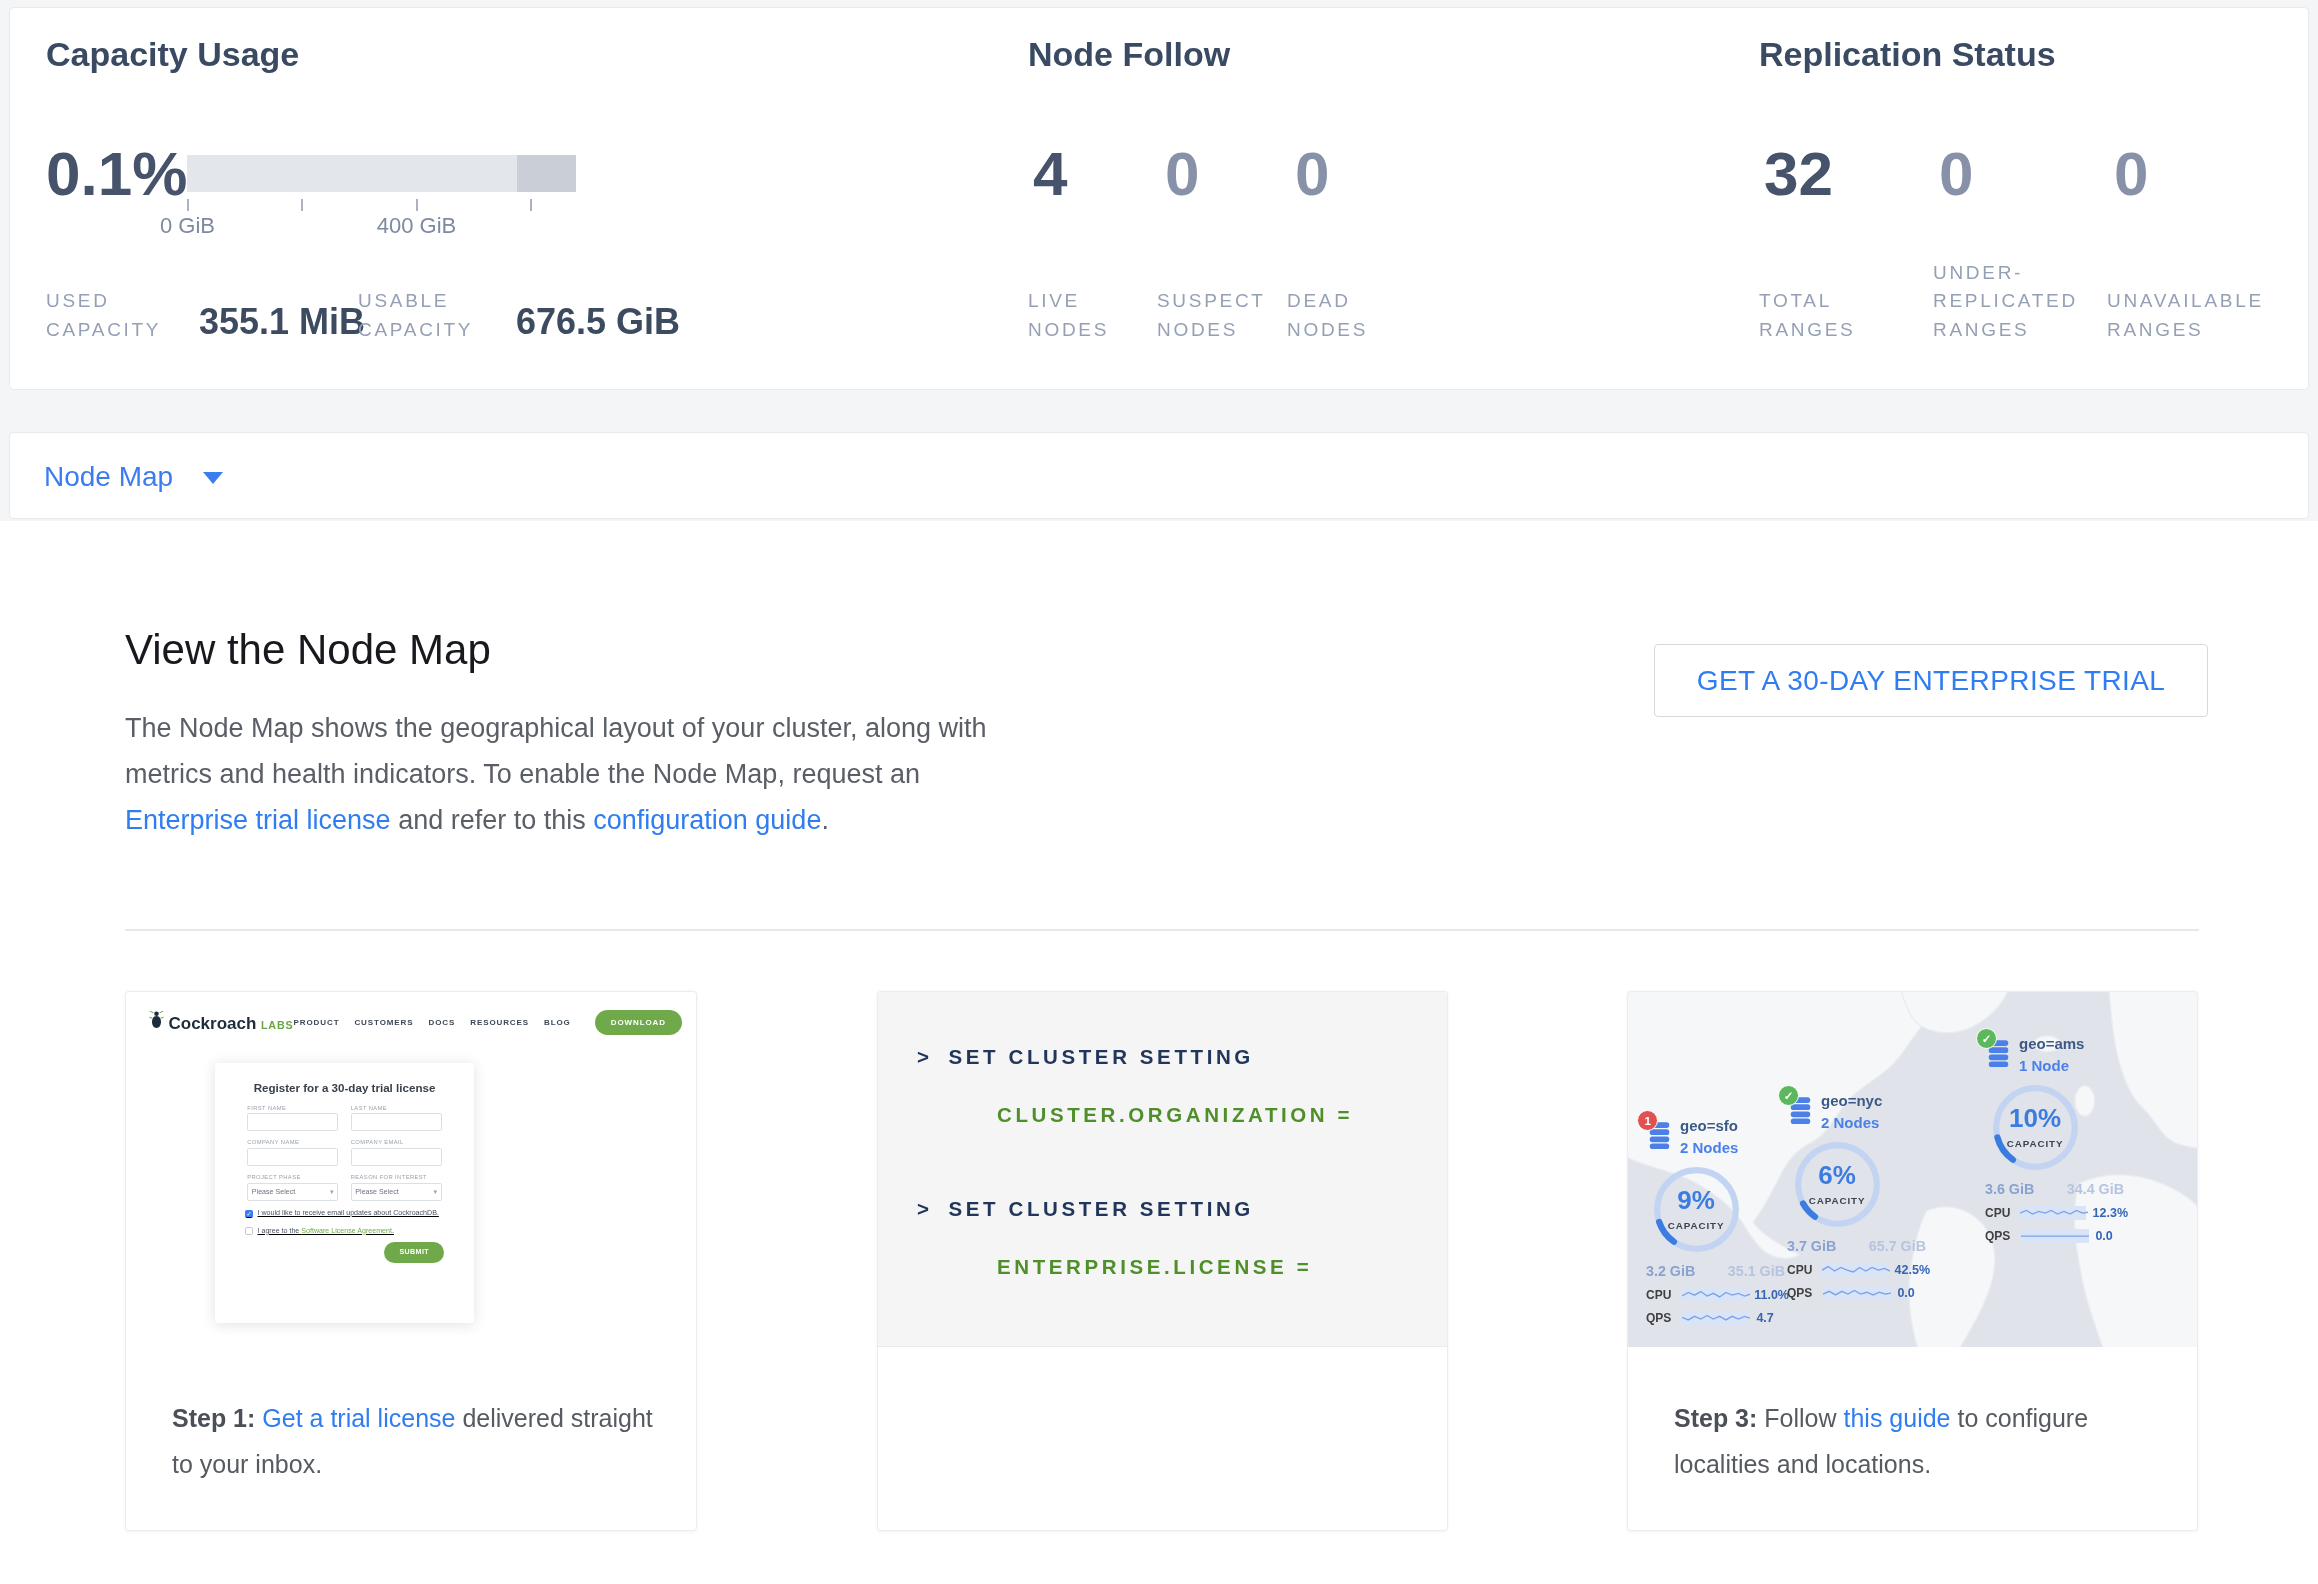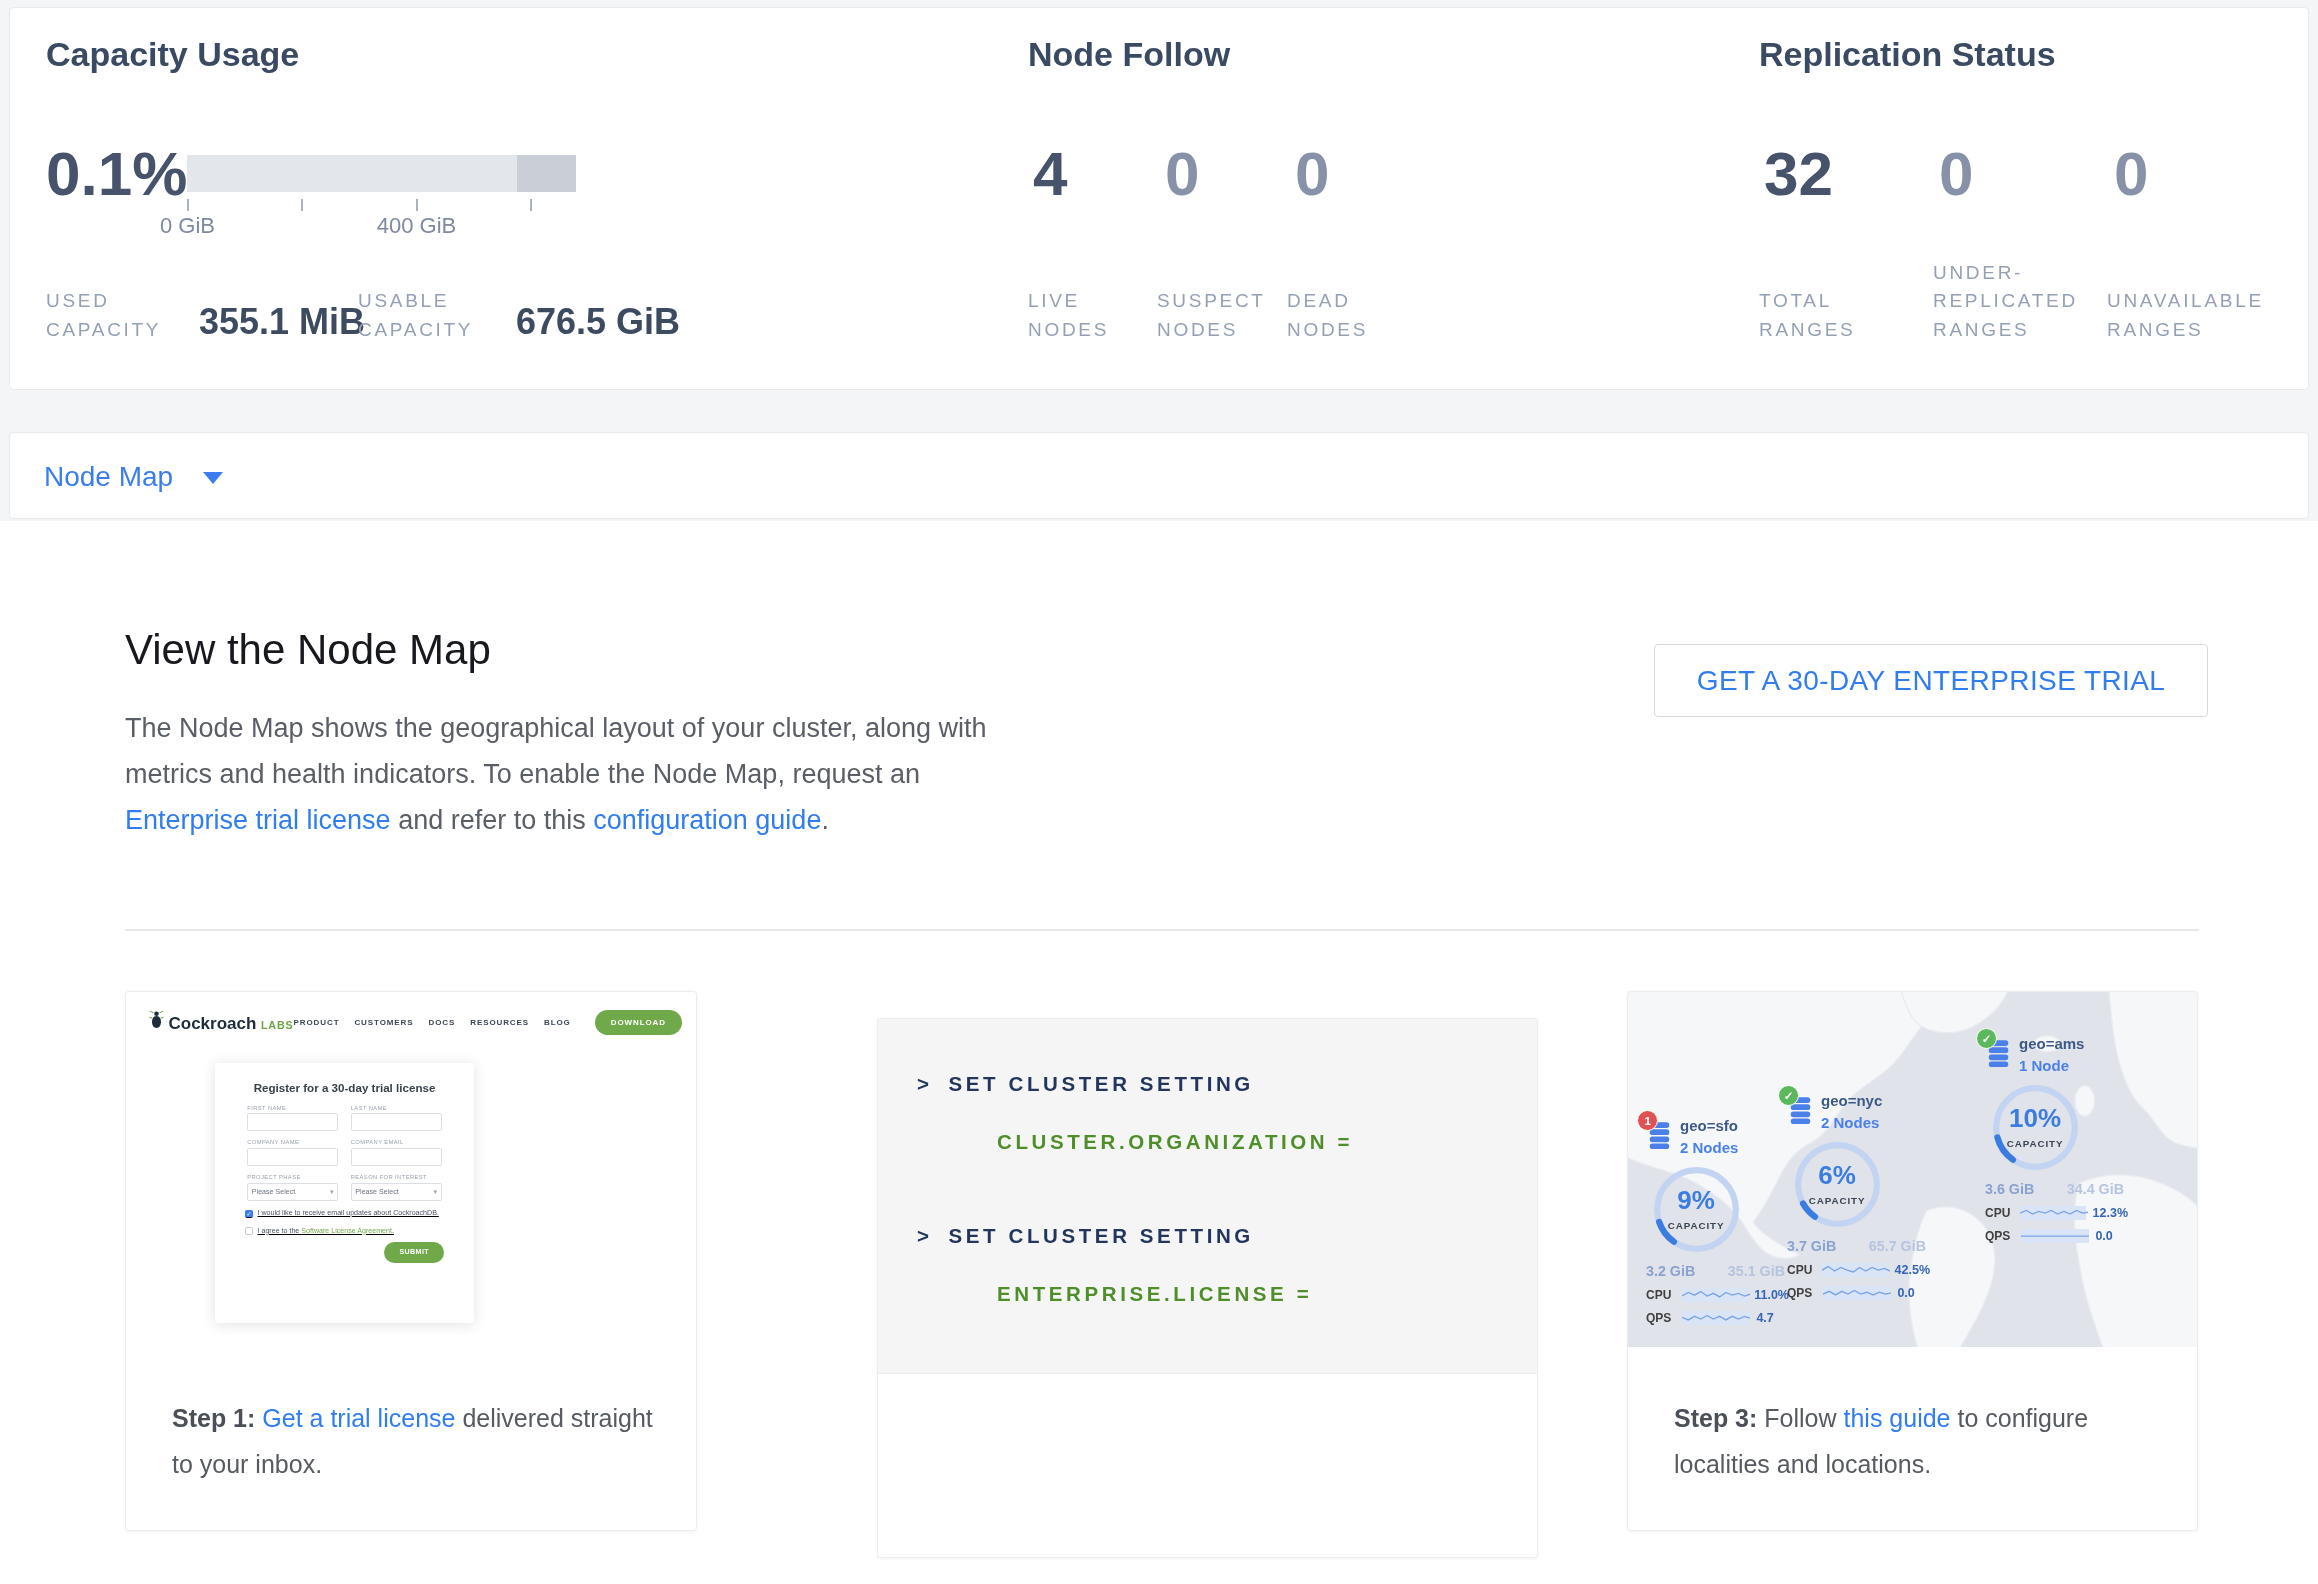--- a/index.html
+++ b/index.html
@@ -33,21 +33,21 @@
   
   .main { position:absolute; left:0; top:521px; width:2319px; height:1063px; background:#fff; }
   .h1 { position:absolute; left:125px; top:105px; font-size:42px; font-weight:400; color:#17191e; }
   .intro-p { position:absolute; left:125px; top:184px; width:878px; font-size:27px; line-height:46px; color:#5a5e66; }
   .link { color:#2f7df0; cursor:pointer; }
   .cta { position:absolute; left:1654px; top:123px; width:554px; height:73px; background:#fff; border:1.8px solid #d6d9de; border-radius:4px; display:flex; align-items:center; justify-content:center; font-size:28px; font-weight:500; color:#2f7df0; letter-spacing:0.4px; cursor:pointer; }
   .divider { position:absolute; left:125px; top:408px; width:2074px; height:1.8px; background:#e6e8eb; }
 
   .step-card { position:absolute; top:470px; height:540px; background:#fff; border:0.9px solid #eaecef; border-radius:3.6px; box-shadow:0 0.9px 3.6px rgba(16,22,26,0.05); }
   .card-a { left:125px; width:572px; }
-  .card-b { left:877px; width:661px;margin-top:27px; }
+  .card-b { left:877px; width:571px; }
   .card-c { left:1627px; width:571px; }
   .card-caption { position:absolute; left:46px; top:403px; width:495px; font-size:25px; line-height:46px; color:#565a61; }
   .card-caption b { color:#4b4f57; font-weight:700; }
 
   
   .mini-header { position:absolute; left:23px; right:18px; top:14.3px; height:32px; display:flex; align-items:center; }
   .mini-logo { display:flex; align-items:baseline; gap:4.5px; }
   .mini-logo-name { font-size:17px; font-weight:800; color:#1d2c3c; }
   .mini-logo-suffix { font-size:10.7px; font-weight:700; color:#6aa542; letter-spacing:0.9px; }
   .mini-nav { margin-left:auto; display:flex; align-items:center; gap:15px; }

